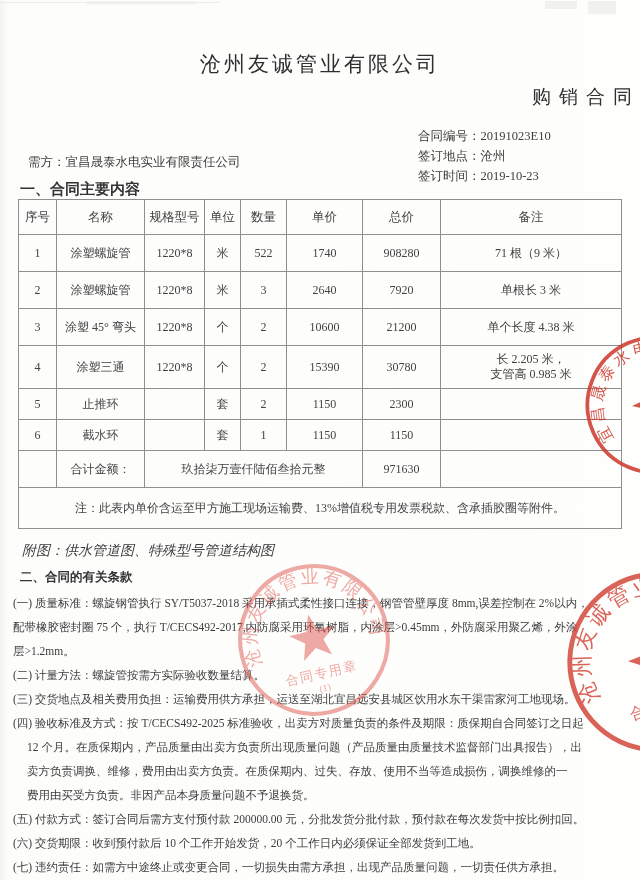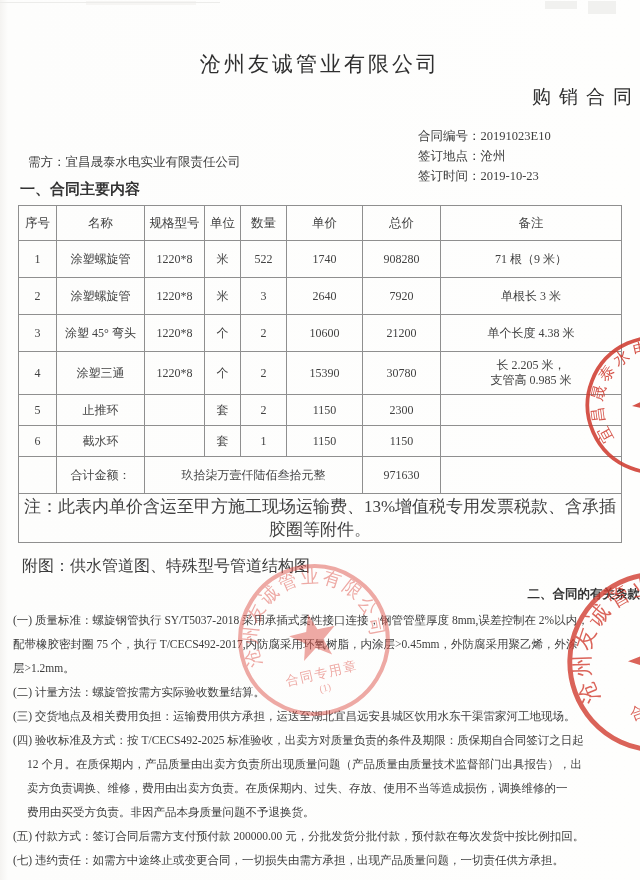--- a/index.html
+++ b/index.html
@@ -25,37 +25,37 @@
           letter-spacing:8px;color:#2f2f2f;}
 
   .meta{position:relative;height:58px;margin:8px 26px 0 28px;font-size:12.5px;}
   .meta .ml1{position:absolute;left:0;top:2px;}
   .meta .ml2{position:absolute;left:0;top:36px;}
   .meta .mr{position:absolute;left:390px;top:8px;line-height:20px;}
 
   .sec-heading{margin:4px 0 0 20px;font-size:15px;font-weight:bold;color:#333;}
 
   table.goods{
-    border-collapse:collapse;margin:6px 0 0 18px;width:603px;
+    border-collapse:collapse;margin:0 0 0 18px;width:603px;
     font-size:12px;color:#424242;table-layout:fixed;
   }
   table.goods th,table.goods td{
     border:1px solid #8f8f8f;text-align:center;vertical-align:middle;
     padding:1px 2px;font-weight:normal;overflow:hidden;
   }
   table.goods th{height:32px;font-size:12.5px;}
   tr.r-std td{height:34px;}
   tr.r-tall td{height:40px;}
   tr.r-short td{height:28px;}
   tr.r-total td{height:34px;}
   td.remark{white-space:pre-line;line-height:15px;}
-  td.note-cell{height:38px;text-align:left;padding:4px 8px;font-size:17px;}
-
-  .attach{margin:13px 17px 0 22px;font-size:16px;}
-  .sec2-heading{margin:9px 0 0 20px;font-size:12.5px;font-weight:bold;color:#333;text-align:right;}
+  td.note-cell{height:38px;text-align:left;padding:4px 8px;font-size:12px;}
+
+  .attach{margin:13px 17px 0 22px;font-size:14px;font-style:italic;}
+  .sec2-heading{margin:9px 0 0 20px;font-size:12.5px;font-weight:bold;color:#333;}
 
   .clauses{margin:5px 8px 0 13px;font-size:11.5px;line-height:24px;color:#3c3c3c;}
   .clauses .cl{white-space:nowrap;}
   .clauses .indent{padding-left:14px;}
 
   .stamp{position:absolute;pointer-events:none;}
   .stamp text,.stamp textPath{font-family:"Liberation Serif","DejaVu Serif",serif;}
   .stamp-a{left:580px;top:330px;transform:rotate(-24deg);opacity:.85;}
   .stamp-b{left:232px;top:558px;transform:rotate(-13deg);opacity:.48;}
   .stamp-c{left:560px;top:564px;transform:rotate(-20deg);opacity:.8;}
@@ -188,20 +188,21 @@
     <div class="cl">(一) 质量标准：螺旋钢管执行 SY/T5037-2018 采用承插式柔性接口连接，钢管管壁厚度 8mm,误差控制在 2%以内，</div>
     <div class="cl">配带橡胶密封圈 75 个，执行 T/CECS492-2017,内防腐采用环氧树脂，内涂层&gt;0.45mm，外防腐采用聚乙烯，外涂</div>
     <div class="cl">层&gt;1.2mm。</div>
     <div class="cl">(二) 计量方法：螺旋管按需方实际验收数量结算。</div>
     <div class="cl">(三) 交货地点及相关费用负担：运输费用供方承担，运送至湖北宜昌远安县城区饮用水东干渠雷家河工地现场。</div>
     <div class="cl">(四) 验收标准及方式：按 T/CECS492-2025 标准验收，出卖方对质量负责的条件及期限：质保期自合同签订之日起</div>
     <div class="cl indent">12 个月。在质保期内，产品质量由出卖方负责所出现质量问题（产品质量由质量技术监督部门出具报告），出</div>
     <div class="cl indent">卖方负责调换、维修，费用由出卖方负责。在质保期内、过失、存放、使用不当等造成损伤，调换维修的一</div>
     <div class="cl indent">费用由买受方负责。非因产品本身质量问题不予退换货。</div>
     <div class="cl">(五) 付款方式：签订合同后需方支付预付款 200000.00 元，分批发货分批付款，预付款在每次发货中按比例扣回。</div>
+    <div class="cl">(六) 交货期限：收到预付款后 10 个工作开始发货，20 个工作日内必须保证全部发货到工地。</div>
     <div class="cl">(七) 违约责任：如需方中途终止或变更合同，一切损失由需方承担，出现产品质量问题，一切责任供方承担。</div>
   </div>
 
   <svg class="stamp stamp-a" width="150" height="150" viewBox="0 0 200 200">
     <defs>
         <path id="arc-a" d="M 34.2,123.9 A 70,70 0 1 1 165.8,123.9" fill="none"></path>
       </defs>
     <circle cx="100" cy="100" r="90" fill="none" stroke-width="5" stroke="#cf372b"></circle>
     <text font-size="21" letter-spacing="5" fill="#cf372b">
       <textPath href="#arc-a" startOffset="2%">宜昌晟泰水电实业</textPath>

